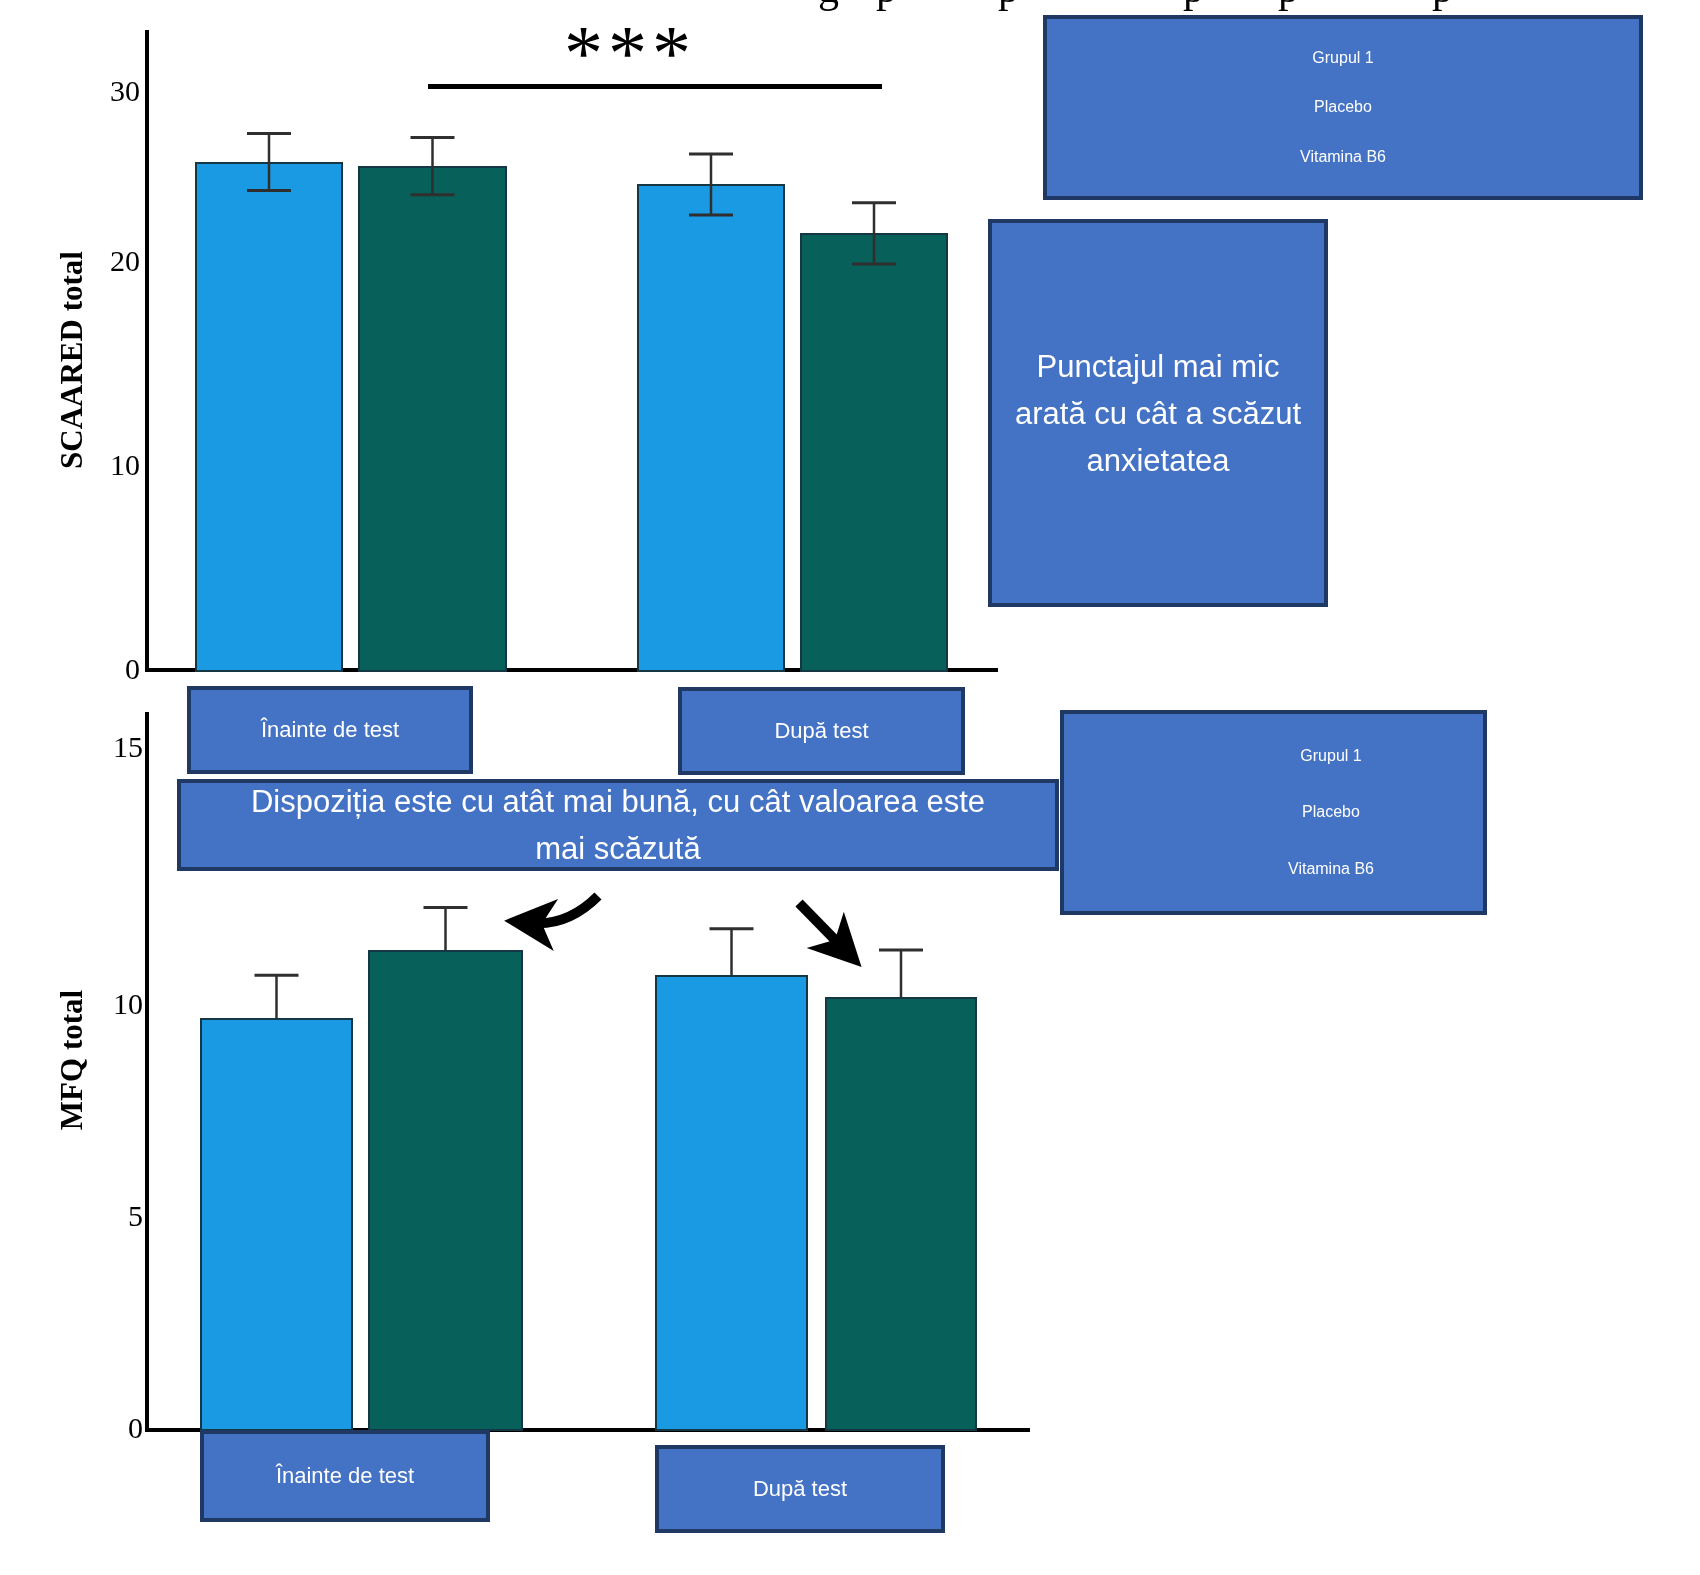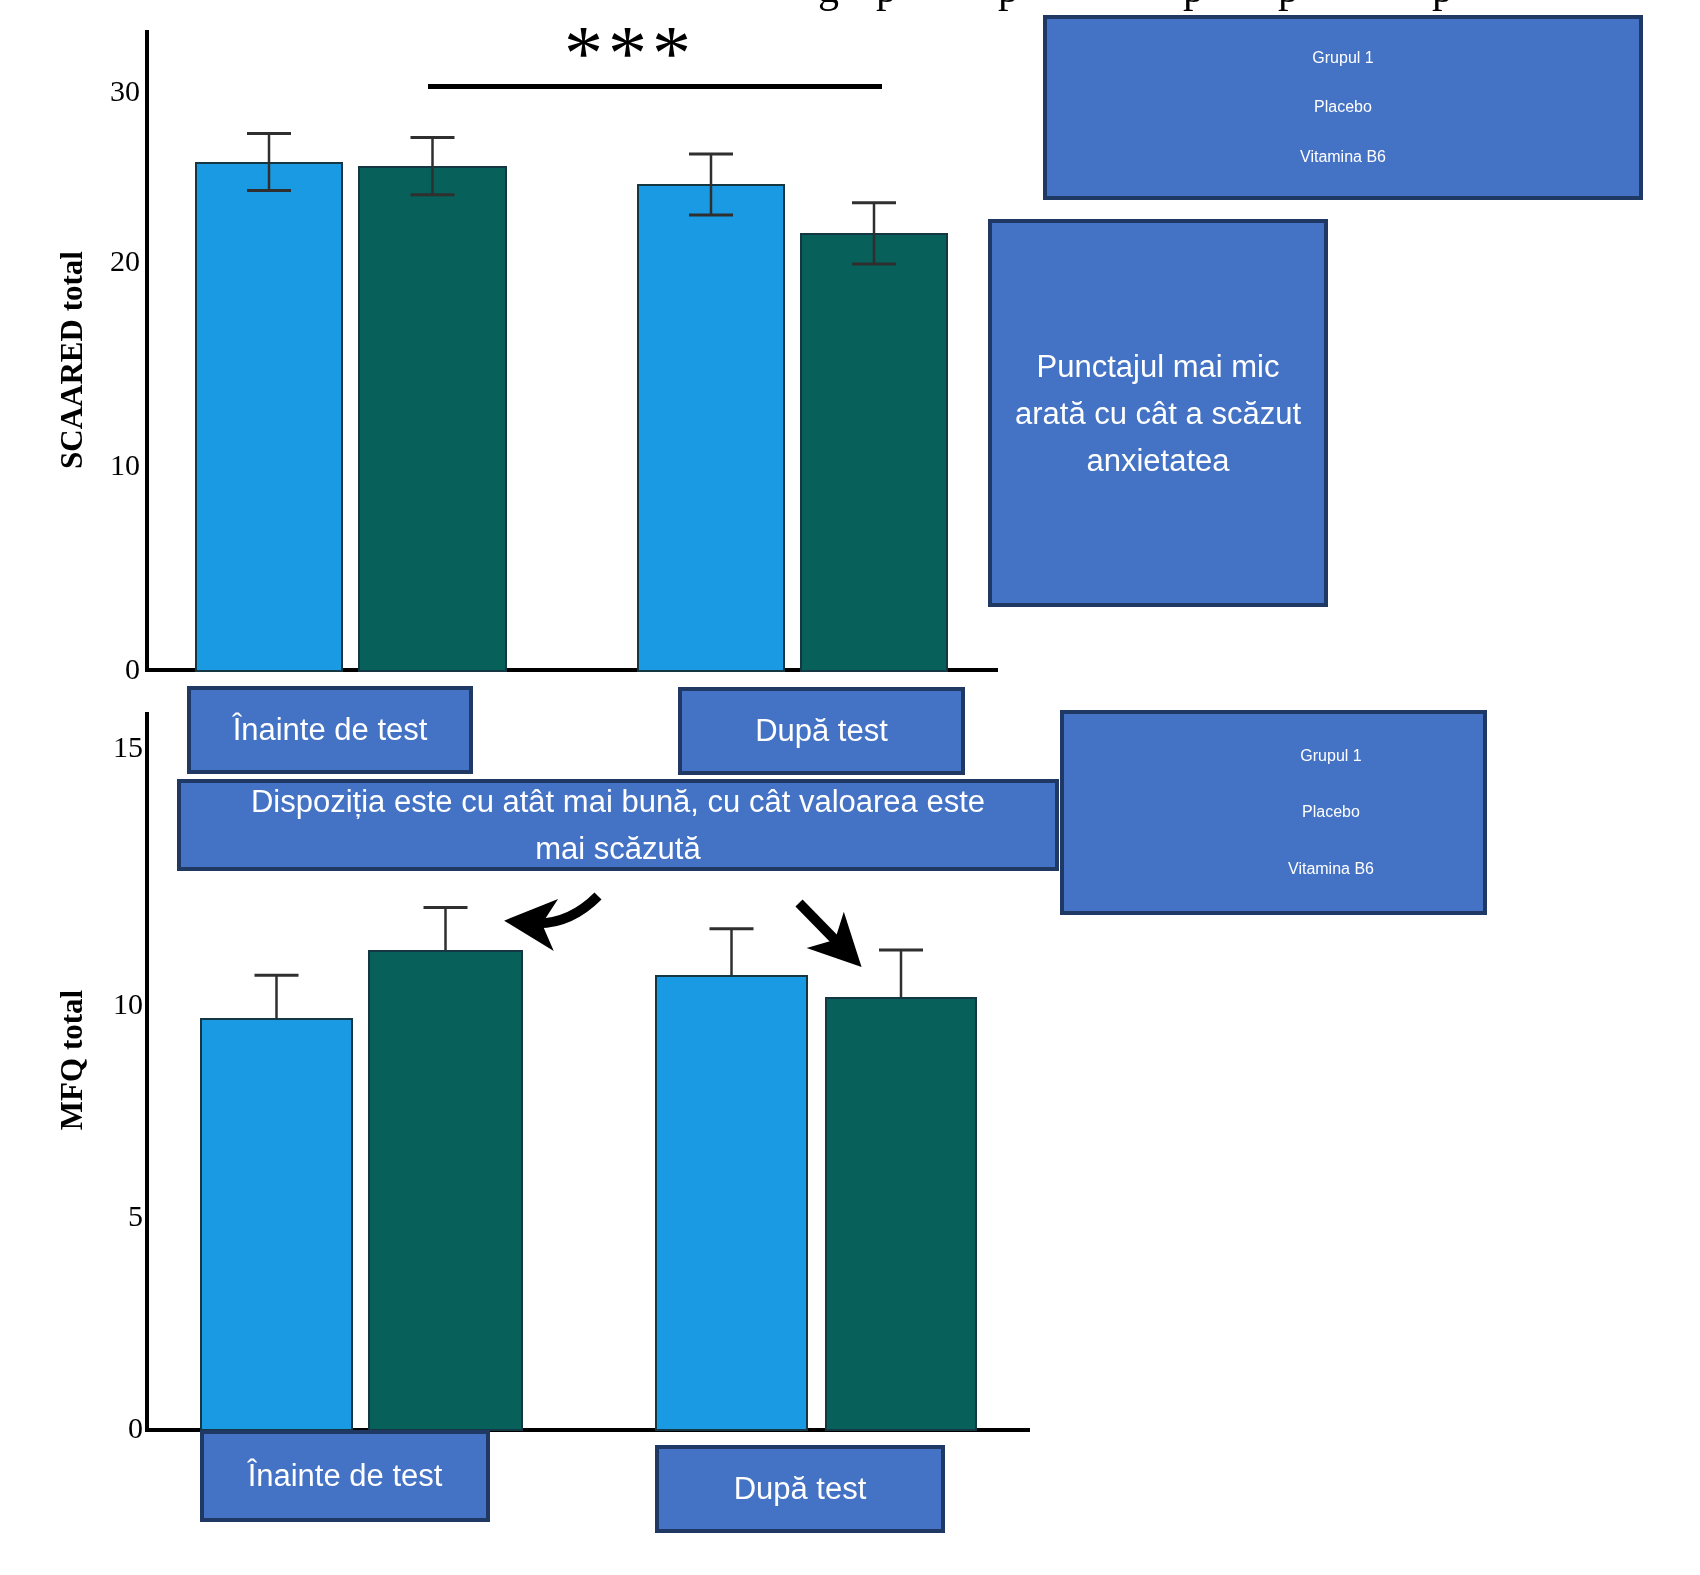--- a/index.html
+++ b/index.html
@@ -7,21 +7,21 @@
           font-family:"Liberation Sans",sans-serif;}
   .axis{position:absolute;background:#000;}
   .tick{position:absolute;width:85px;text-align:right;font:30px "Liberation Serif",serif;color:#000;line-height:30px;}
   .axis-title{position:absolute;font:bold 31px "Liberation Serif",serif;color:#000;white-space:nowrap;
               transform:translate(-50%,-50%) rotate(-90deg);}
   .bar{position:absolute;border:2px solid #143743;box-sizing:border-box;}
   .box{position:absolute;background:#4472c4;border:4px solid #1f3864;box-sizing:border-box;
        color:#fff;display:flex;align-items:center;justify-content:center;text-align:center;}
   .legend-box{flex-direction:column;justify-content:space-around;font-size:16px;padding:14px 0;}
   .legend-offset{padding-left:115px;}
-  .label-box{font-size:31px;}
+  .label-box{font-size:22px;}
   .note{font-size:31px;line-height:47px;}
   #sig-line{position:absolute;background:#000;}
   #sig-stars{position:absolute;font:78px "Liberation Serif",serif;color:#000;letter-spacing:5px;
              text-align:center;line-height:70px;}
   #title-crop{position:absolute;left:790px;top:0;width:720px;height:13px;overflow:hidden;}
   #title-crop span{position:absolute;top:-36px;font:42px "Liberation Serif",serif;color:#000;}
   svg.overlay{position:absolute;left:0;top:0;pointer-events:none;}
 </style>
 </head>
 <body>

